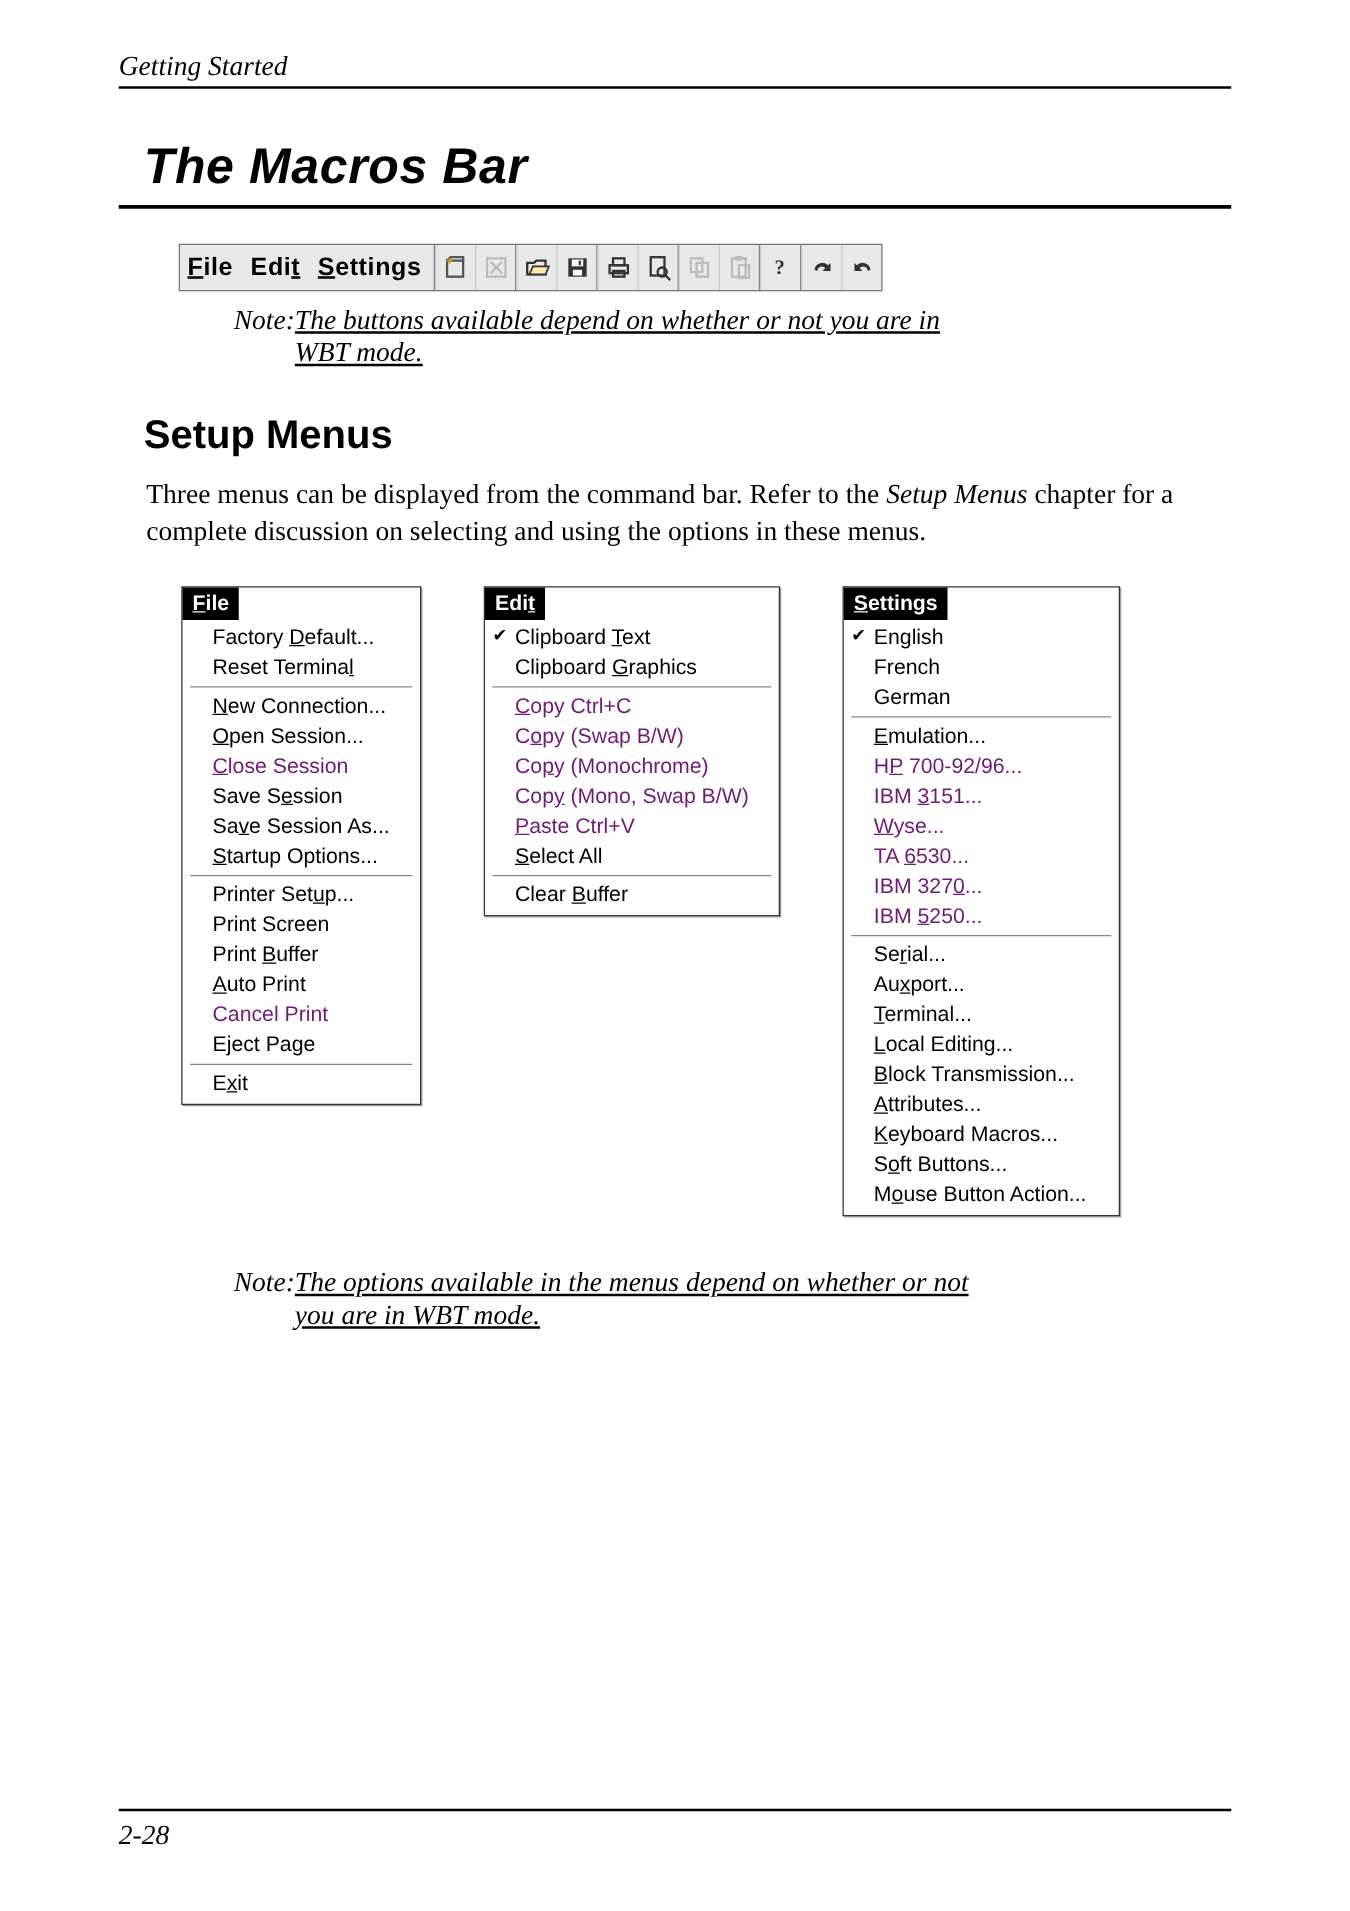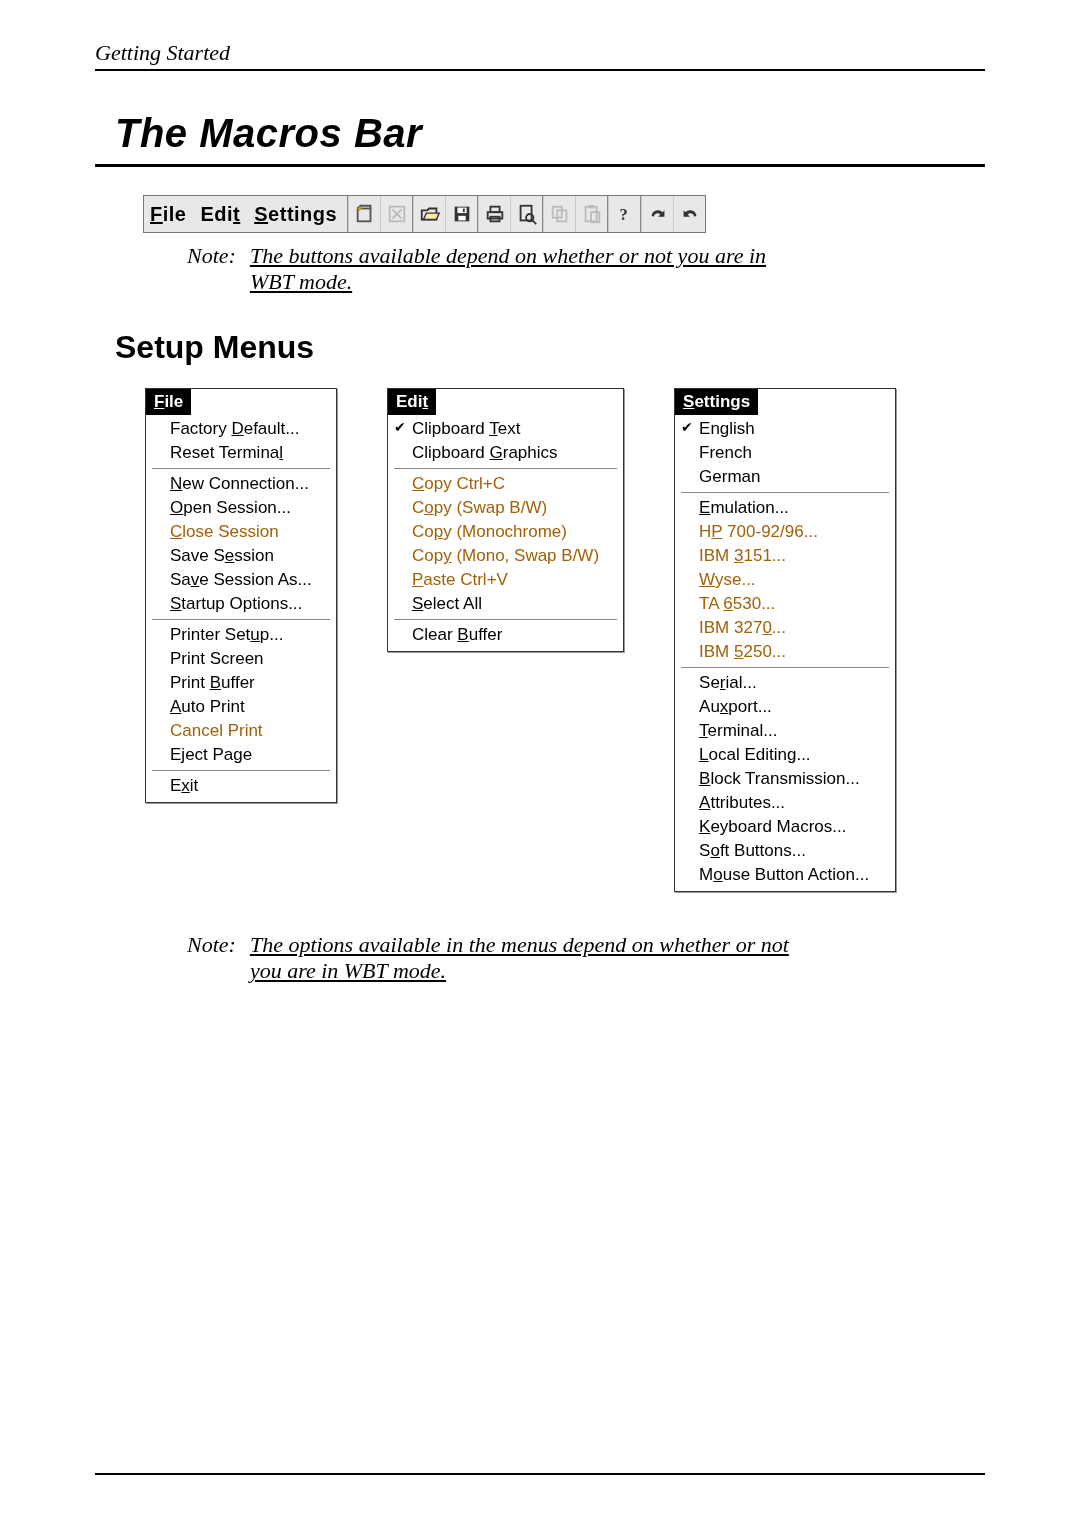--- a/index.html
+++ b/index.html
@@ -45,21 +45,21 @@
   .h2 {
     font-family: Arial, Helvetica, sans-serif;
     font-weight: bold;
     font-size: 32px;
     margin: 0 0 14px 20px;
   }
   .note {
     font-size: 22px;
     margin: 10px 0 34px 92px;
     display: flex;
-    gap: 14px;
+    gap: 0;
   }
   .note .lbl { font-style: italic; white-space: nowrap; }
   .note .txt { font-style: italic; max-width: 560px; text-decoration: underline; }
   .cmdbar-wrap {
     margin: 0 0 0 48px;
     display: inline-flex;
     border: 1px solid #777;
     background: #e8e8e8;
     height: 36px;
   }
@@ -109,21 +109,21 @@
   .menu ul {
     list-style: none;
     margin: 0;
     padding: 2px 0 4px 0;
   }
   .menu li {
     padding: 2px 24px 2px 24px;
     white-space: nowrap;
     position: relative;
   }
-  .menu li.disabled { color: #a16207; }
+  .menu li.disabled { color: #701a75; }
   .menu li.sep {
     padding: 0;
     margin: 3px 6px;
     border-top: 1px solid #888;
     height: 0;
   }
   .menu li .u { text-decoration: underline; }
   .menu li .check::before {
     content: "✔";
     position: absolute;
@@ -250,20 +250,23 @@
     </div>
   </div>
 
   <div class="note">
     <div class="lbl">Note:</div>
     <div class="txt">The buttons available depend on whether or not you are in WBT mode.</div>
   </div>
 
   <h2 class="h2">Setup Menus</h2>
 
+  <p class="body-text">
+    <span>Three menus can be displayed from the command bar. Refer to the </span><em>Setup Menus</em><span> chapter for a complete discussion on selecting and using the options in these menus.</span>
+  </p>
 
   
   <div class="menus-area">
 
     <div class="menu">
       <div class="menu-title"><span class="u">F</span><span>ile</span></div>
       <ul id="file-menu-list">
           <li>Factory <span class="u">D</span>efault...</li>
           <li>Reset Termina<span class="u">l</span></li>
           <li class="sep"></li>
@@ -332,13 +335,14 @@
   </div>
 
   <div class="note" style="margin-top:40px;">
     <div class="lbl">Note:</div>
     <div class="txt">The options available in the menus depend on whether or not you are in WBT mode.</div>
   </div>
 </div>
 
 <div class="footer">
   <hr class="footer-rule">
+  <div>2-28</div>
 </div>
 
 </body></html>

